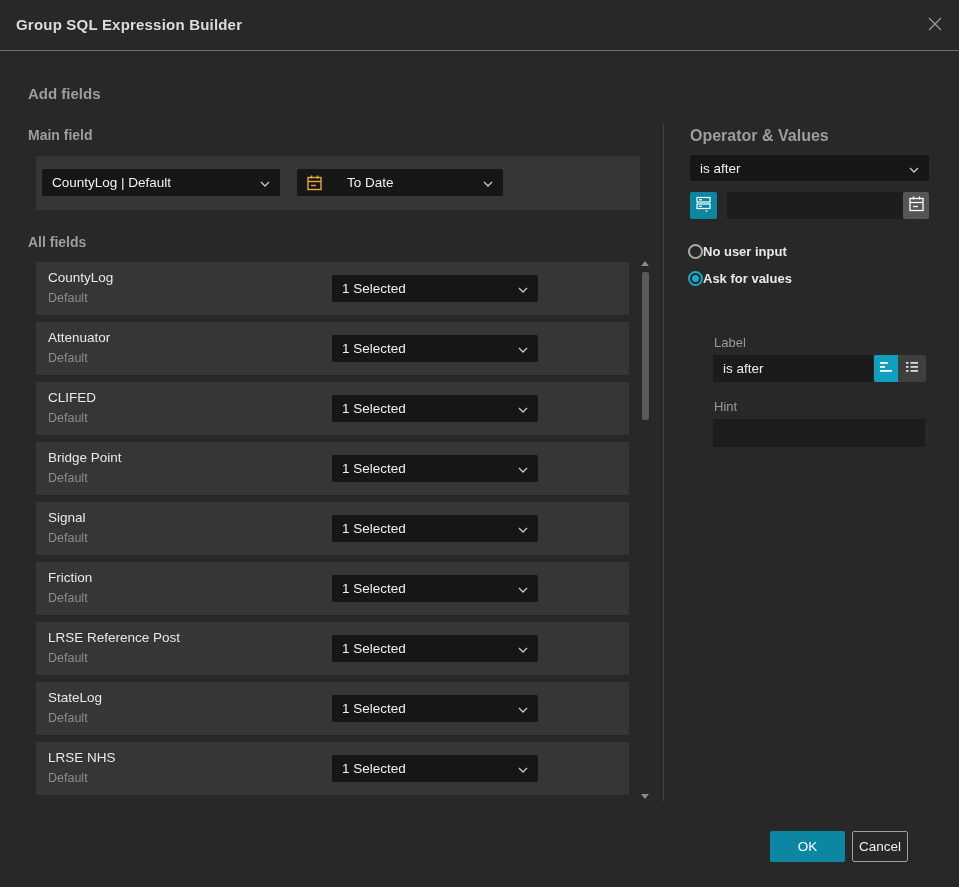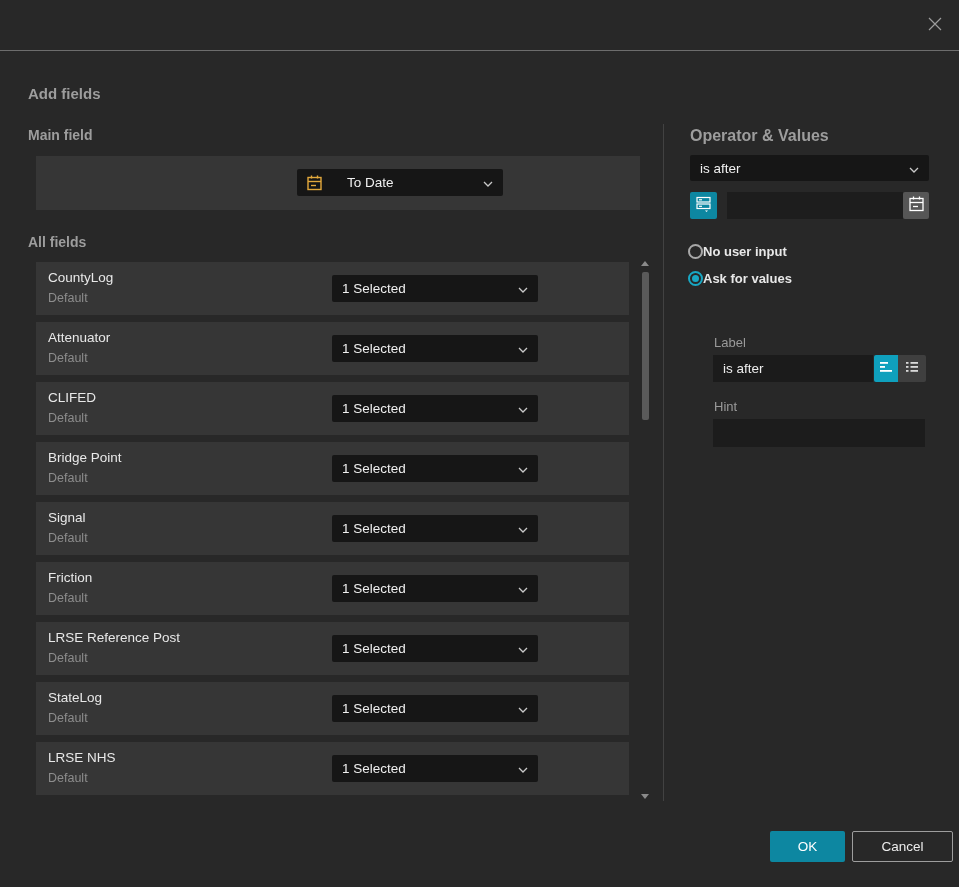--- a/index.html
+++ b/index.html
@@ -81,45 +81,54 @@
                background:#0fa0bd; border-radius:2px 0 0 2px; }
   .seg-right { position:absolute; left:898px; top:355px; width:28px; height:27px;
                background:#3f3f3f; border-radius:0 2px 2px 0; }
   .hint-input { position:absolute; left:713px; top:419px; width:212px; height:28px;
                 background:#1c1c1c; border:none; color:#ededed; font-size:13.5px;
                 padding:0 10px; font-family:inherit; }
   
   .btn-ok { position:absolute; left:770px; top:831px; width:75px; height:31px;
             background:#0d87a1; color:#fff; border:none; font-size:13.5px;
             font-family:inherit; cursor:pointer; border-radius:2px; }
-  .btn-cancel { position:absolute; left:852px; top:831px; width:101px; height:31px;
+  .btn-cancel { position:absolute; left:852px; top:831px; width:56px; height:31px;
                 background:transparent; color:#ececec; border:1px solid #9e9e9e;
                 font-size:13.5px; font-family:inherit; cursor:pointer; border-radius:2px; }
 </style>
 </head>
 <body>
 
 <div class="dialog">
 
   <div class="titlebar">
+    <div class="title">Group SQL Expression Builder</div>
     <div class="close-btn">
       <span>
         <svg width="18" height="18" viewBox="0 0 18 18">
             <path d="M3 3 L15 15 M15 3 L3 15" stroke="#9c9c9c" stroke-width="1.2" fill="none"></path>
           </svg>
       </span>
     </div>
   </div>
 
   <div class="heading h-add">Add fields</div>
   <div class="heading h-main">Main field</div>
   <div class="heading h-all">All fields</div>
   <div class="heading h-op">Operator &amp; Values</div>
 
   <div class="main-panel">
+    <div class="select sel-field">
+      <span class="sel-label">CountyLog | Default</span>
+      <span>
+        <svg width="10" height="6" viewBox="0 0 10 6">
+            <path d="M1 1 L5 5 L9 1" fill="none" stroke="#c9c9c9" stroke-width="1.3"></path>
+          </svg>
+      </span>
+    </div>
     <div class="select sel-date">
       <span class="cal">
         <svg width="15" height="16" viewBox="0 0 15 16">
           <rect x="1" y="2.5" width="13" height="12" fill="none" stroke="#e3a93c" stroke-width="1.4"></rect>
           <line x1="1" y1="6.5" x2="14" y2="6.5" stroke="#e3a93c" stroke-width="1.4"></line>
           <line x1="4.5" y1="0.5" x2="4.5" y2="3.5" stroke="#e3a93c" stroke-width="1.4"></line>
           <line x1="10.5" y1="0.5" x2="10.5" y2="3.5" stroke="#e3a93c" stroke-width="1.4"></line>
           <line x1="4" y1="10.5" x2="9" y2="10.5" stroke="#e3a93c" stroke-width="1.4"></line>
         </svg>
       </span>

